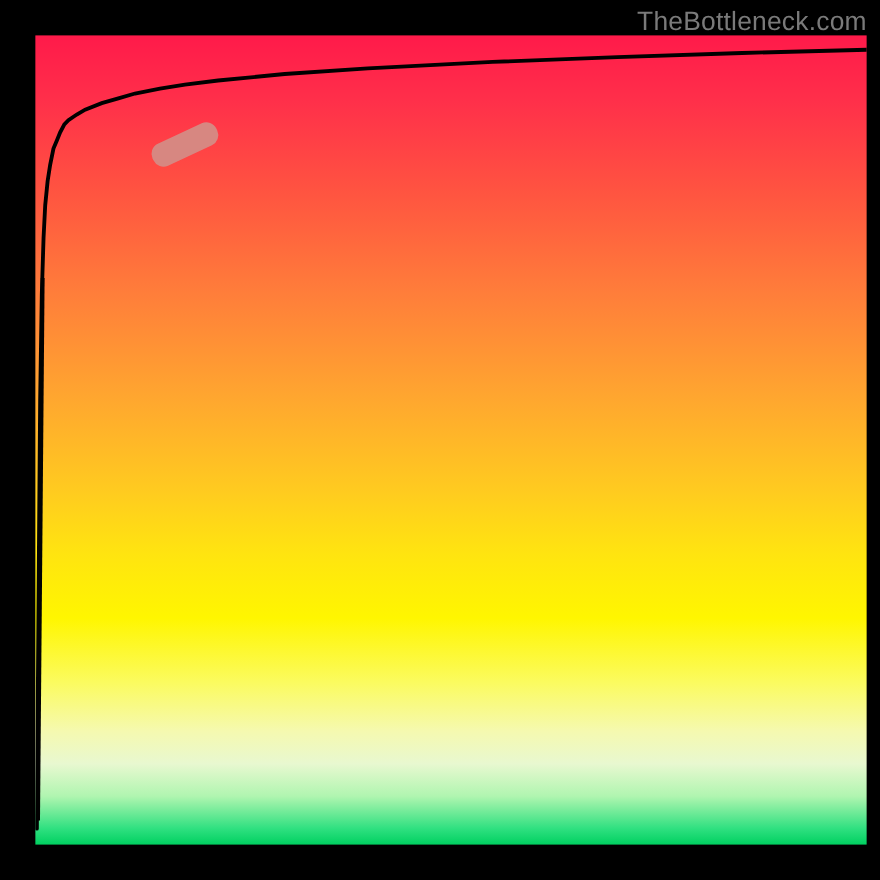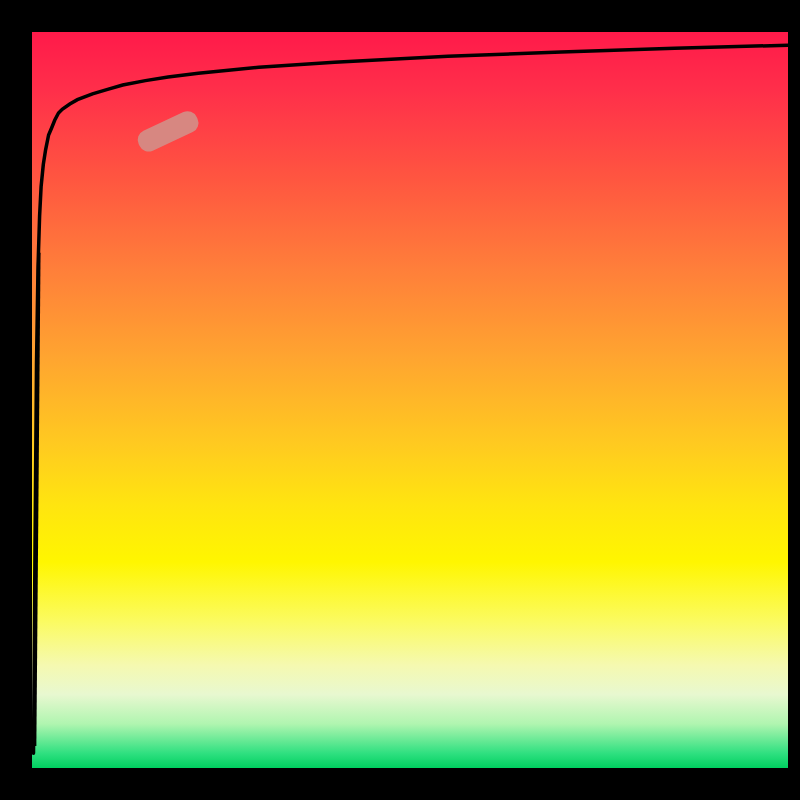--- a/index.html
+++ b/index.html
@@ -60,20 +60,21 @@
   svg.curve {
     position: absolute;
     left: 0; top: 0;
     width: 100%; height: 100%;
   }
 </style>
 </head>
 <body>
 
 <div class="wrap">
+  <div class="watermark">TheBottleneck.com</div>
 
   <div class="frame">
     <div class="plot">
       <div class="gradient"></div>
       <svg class="curve" viewBox="0 0 756 736" preserveAspectRatio="none">
         <path id="curve-path" fill="none" stroke="#000" stroke-width="3.5" stroke-linecap="round" d="M1.5 721.3 L3.0 515.2 L4.5 331.2 L6.0 235.5 L7.6 184.0 L9.1 154.6 L11.3 132.5 L13.6 117.8 L16.6 103.0 L19.7 95.7 L22.7 88.3 L26.5 81.0 L30.2 77.3 L37.8 72.1 L45.4 67.7 L60.5 61.8 L75.6 57.4 L90.7 53.0 L113.4 48.6 L136.1 44.9 L166.3 41.2 L226.8 35.3 L302.4 30.2 L415.8 24.3 L529.2 19.9 L642.6 16.2 L756.0 13.2 "></path>
         <path id="left-spike" fill="none" stroke="#000" stroke-width="3.5" d="M 6.8 220.8 L 2.6 713.9"></path>
         <g id="marker-g" transform="translate(136.07999999999998,99.36000000000001) rotate(-25)">
           <rect id="marker-rect" rx="10" ry="10" fill="#d58b85" opacity="0.95" x="-32" y="-11" width="64" height="22"></rect>
         </g>

